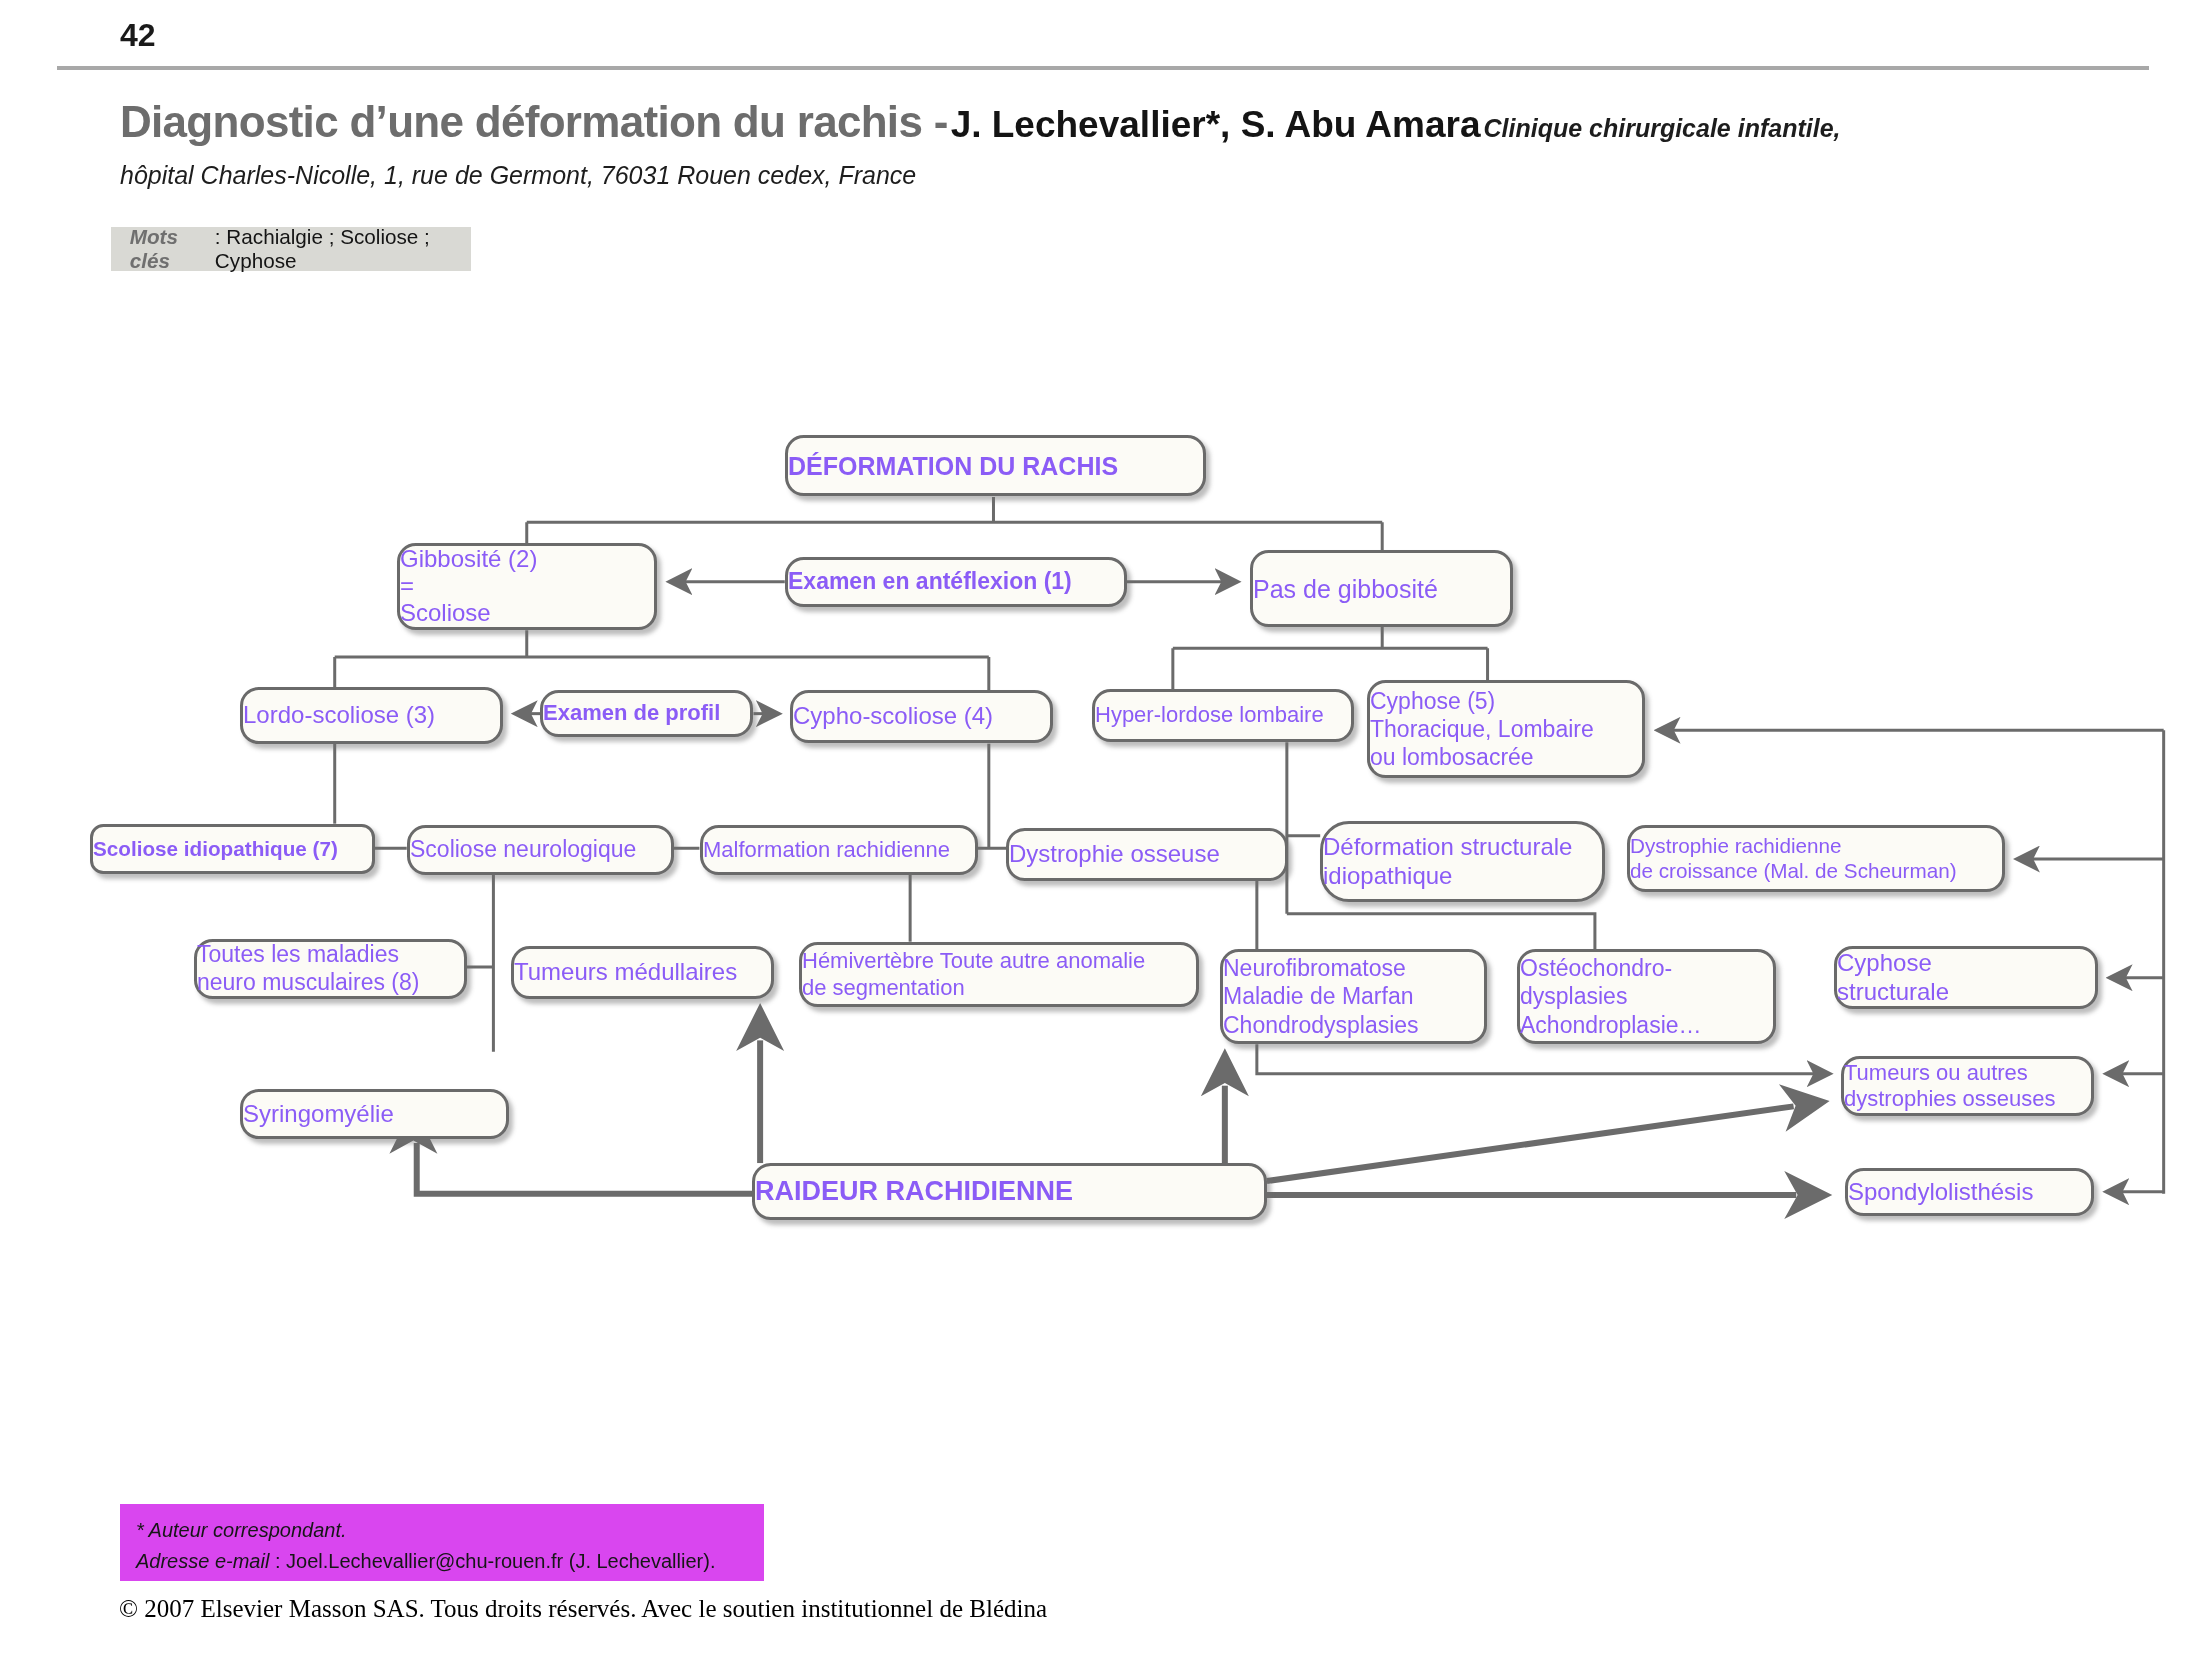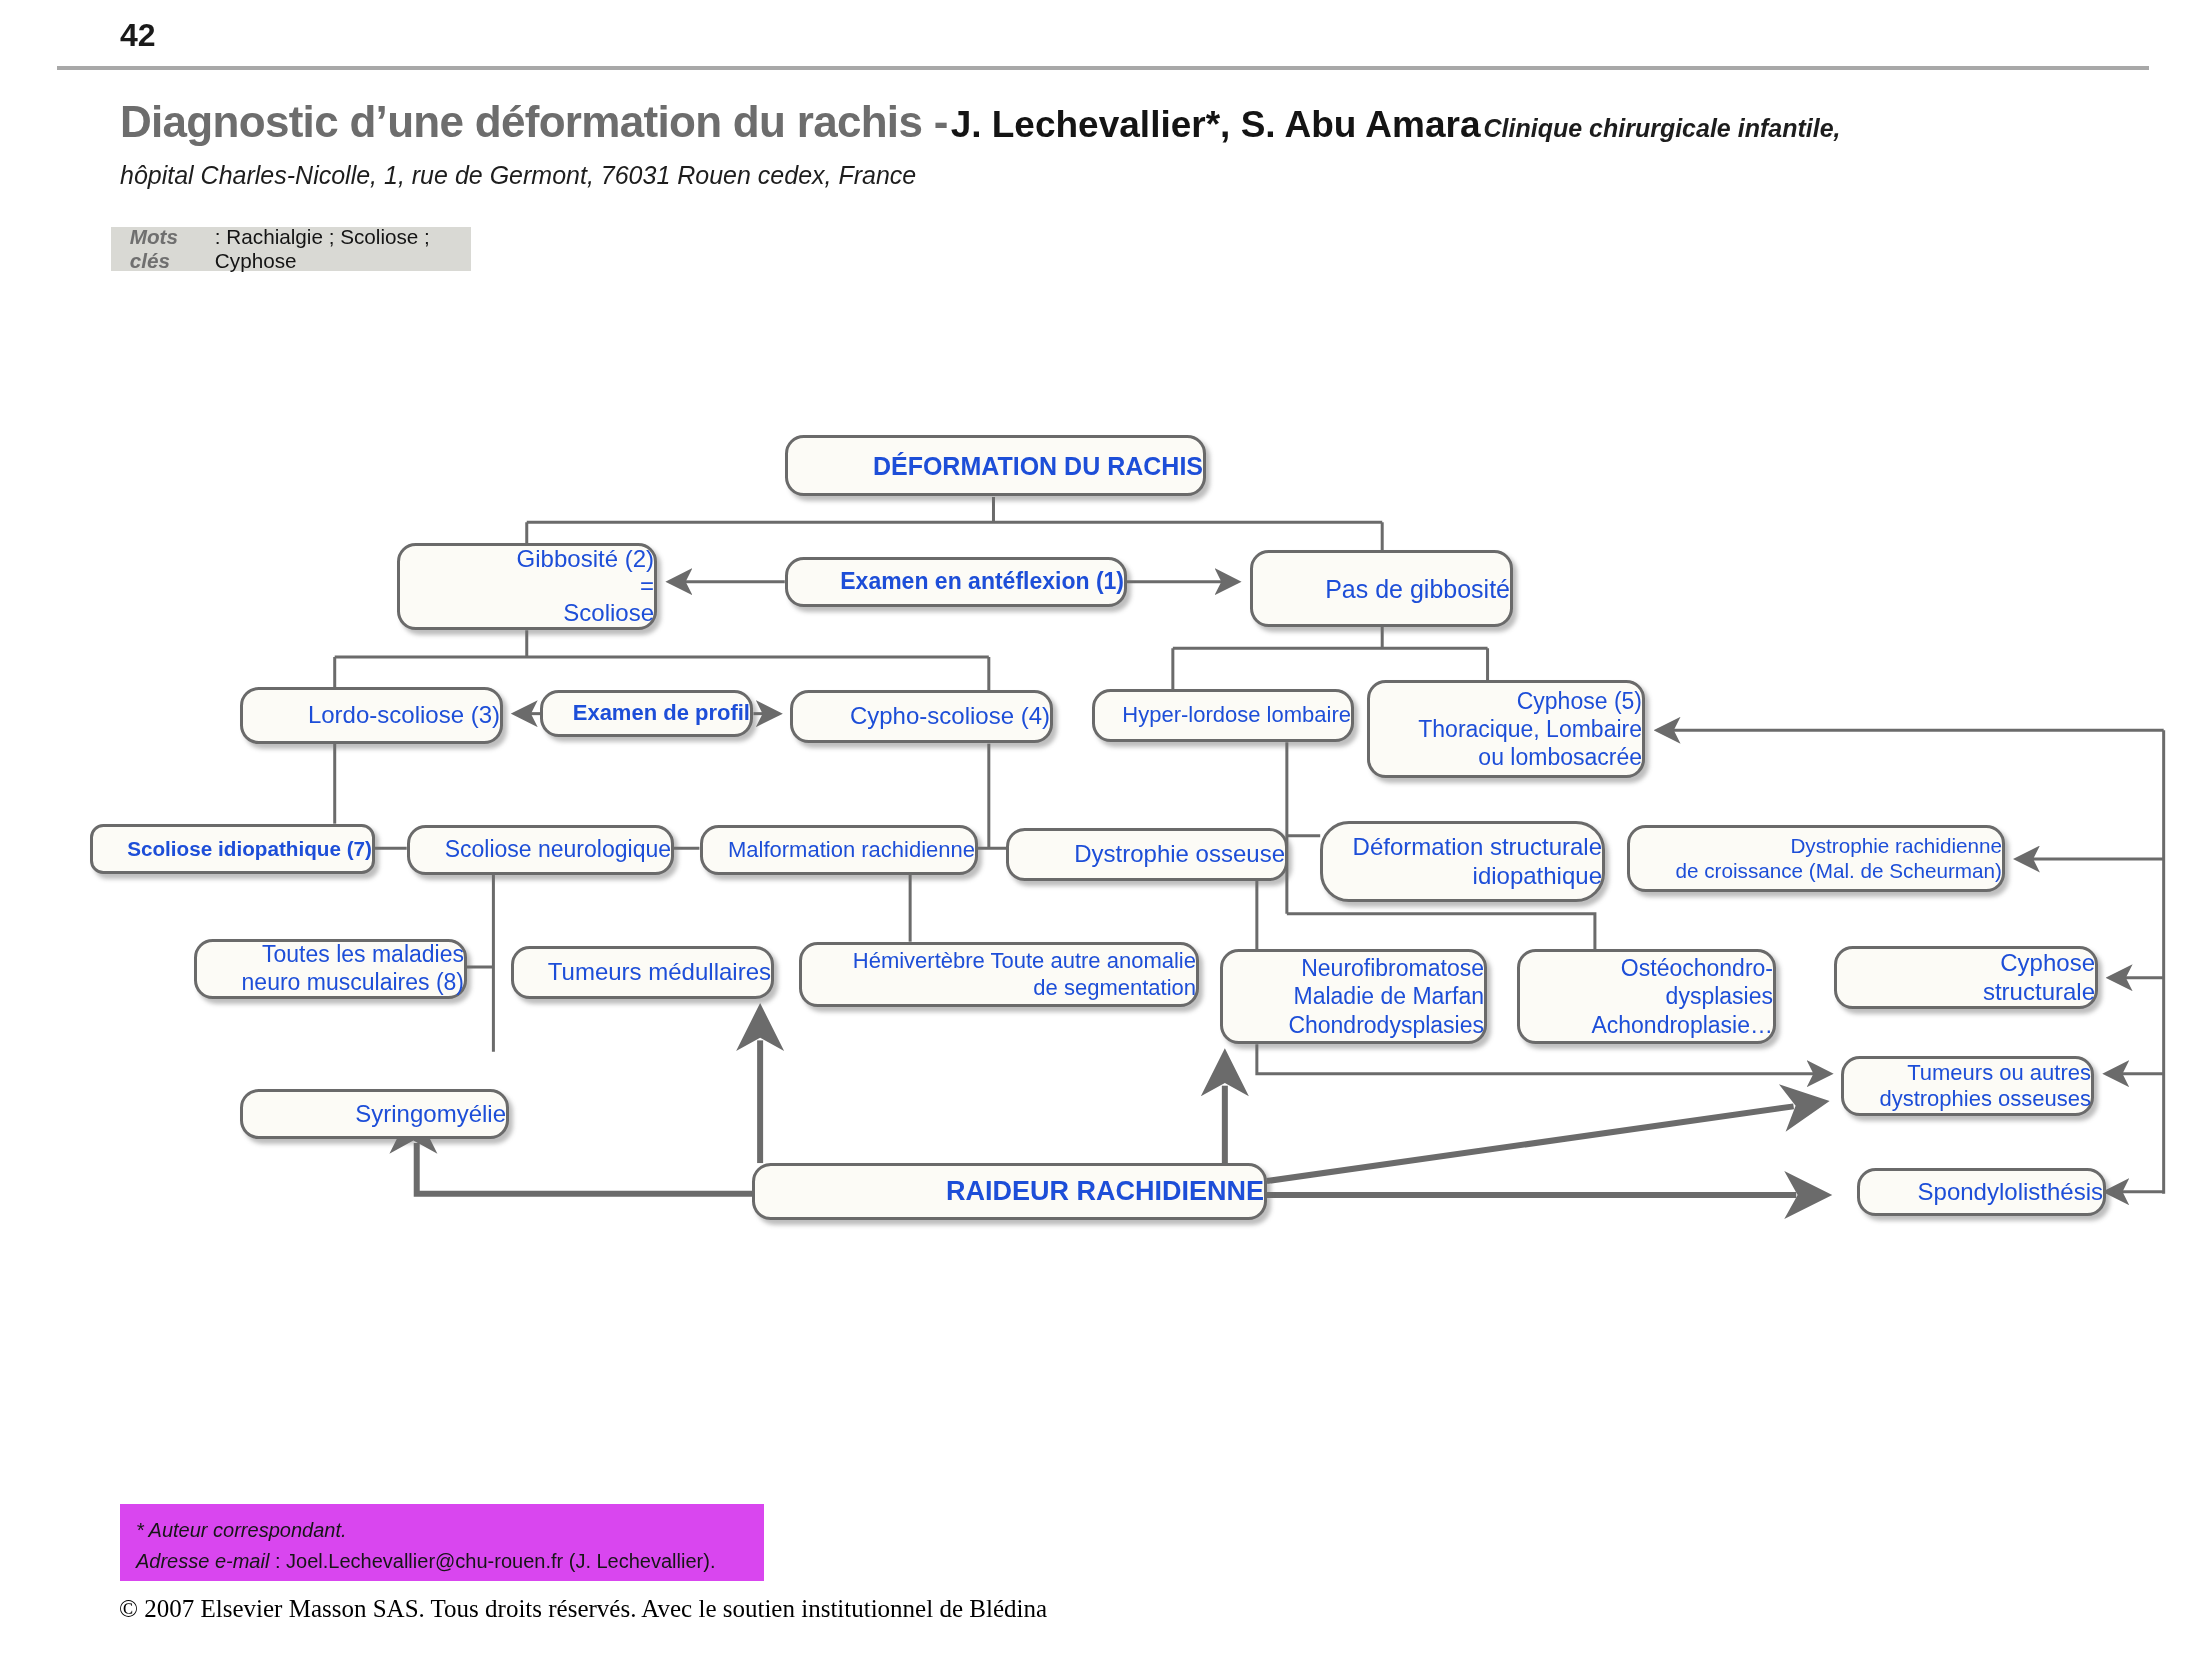--- a/index.html
+++ b/index.html
@@ -18,22 +18,22 @@
   .keywords{
     position:absolute;left:111px;top:227px;width:360px;height:44px;background:#d9d9d4;
     display:flex;align-items:center;padding-left:18.7px;box-sizing:border-box;font-size:20.7px;
   }
   .keywords .kw-label{font-weight:bold;font-style:italic;color:#6f6f6f;margin-right:5.3px;}
   .keywords .kw-value{color:#141414;}
   
   .wires{position:absolute;left:0;top:0;}
   .node{
     position:absolute;box-sizing:border-box;background:#fcfbf6;border:3.3px solid #6a6a6a;
-    border-radius:18.7px;display:flex;flex-direction:column;justify-content:center;align-items:flex-end;
-    text-align:center;font-size:24px;line-height:1.2;color:#1d4ed8;
+    border-radius:18.7px;display:flex;flex-direction:column;justify-content:center;align-items:flex-start;
+    text-align:center;font-size:24px;line-height:1.2;color:#8b5cf6;
     box-shadow:4px 4.7px 4.7px rgba(110,110,110,0.45);
   }
   .node .ln{white-space:nowrap;}
   .b{font-weight:bold;}
   #n-deformation{left:785px;top:435px;width:421px;height:61px;font-size:25px;}
   #n-gibbosite{left:397px;top:543px;width:260px;height:87px;font-size:24px;line-height:1.12;}
   #n-anteflexion{left:785px;top:557px;width:342px;height:50px;font-size:23px;}
   #n-pasgibbosite{left:1250px;top:550px;width:263px;height:77px;font-size:25px;}
   #n-lordo{left:240px;top:687px;width:263px;height:57px;}
   #n-profil{left:540px;top:690px;width:213px;height:47px;font-size:22px;}
@@ -48,21 +48,21 @@
   #n-dysrachidienne{left:1627px;top:825px;width:378px;height:67px;font-size:20.7px;}
   #n-maladies{left:194px;top:939px;width:273px;height:60px;font-size:23px;}
   #n-tumeursmed{left:511px;top:946px;width:263px;height:53px;}
   #n-hemivertebre{left:799px;top:942px;width:400px;height:65px;font-size:22px;}
   #n-neurofibromatose{left:1220px;top:949px;width:267px;height:95px;font-size:23px;line-height:1.22;}
   #n-osteochondro{left:1517px;top:949px;width:259px;height:95px;font-size:23px;line-height:1.22;}
   #n-cyphosemalf{left:1834px;top:946px;width:264px;height:63px;}
   #n-syringomyelie{left:240px;top:1052px;width:269px;height:50px;margin-top:37px;}
   #n-tumeursautres{left:1841px;top:1056px;width:253px;height:60px;font-size:22px;}
   #n-raideur{left:752px;top:1163px;width:515px;height:57px;font-size:27px;}
-  #n-spondylo{left:1845px;top:1168px;width:249px;height:48px;margin-left:12px;}
+  #n-spondylo{left:1845px;top:1168px;width:249px;height:48px;}
   
   .footnote{
     position:absolute;left:120px;top:1504px;width:644px;height:77px;background:#d946ef;
     box-sizing:border-box;padding:10.7px 0 0 16px;font-size:20px;line-height:1.55;color:#161616;
   }
   .footnote .it{font-style:italic;}
   .copyright{
     position:absolute;left:119px;top:1595px;font-family:"Liberation Serif",serif;
     font-size:25px;color:#000;
   }

